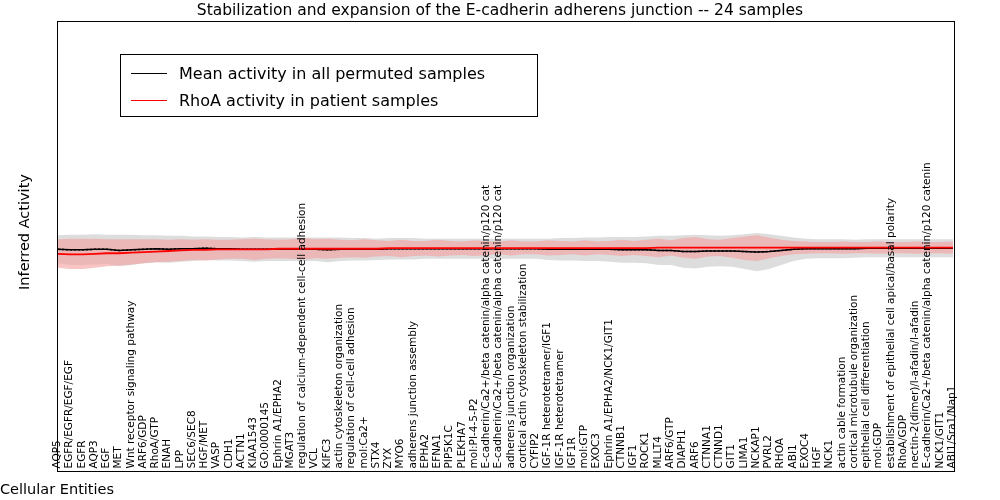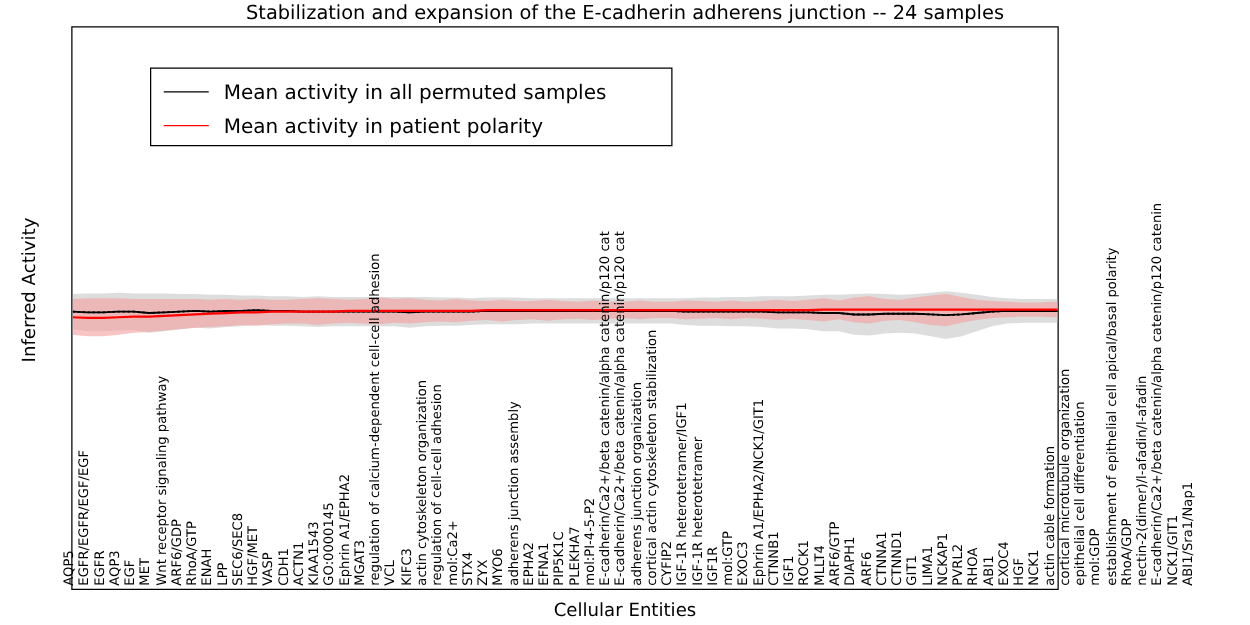--- a/index.html
+++ b/index.html
@@ -16,21 +16,21 @@
   #chart-title{
     position:absolute;left:0;top:1px;width:1000px;
     text-align:center;
     font-size:15.5px;color:#000;
     white-space:nowrap;
   }
 
   
   #plot-area{
     position:absolute;
-    left:57px;top:21px;width:790px;height:451px;
+    left:57px;top:21px;width:898px;height:451px;
     border:1.3px solid #000;
     box-sizing:border-box;
     overflow:hidden;
     background:#fff;
   }
   #plot-svg{position:absolute;left:0;top:0;}
 
   
   #y-axis-label{
     position:absolute;
@@ -51,21 +51,21 @@
   .xtick-mark{
     position:absolute;bottom:-4.5px;width:1.2px;height:4.5px;background:#000;
   }
   .xtick-mark-t{
     position:absolute;top:-4.5px;width:1.2px;height:4.5px;background:#000;
   }
 
   
   #x-axis-label{
     position:absolute;left:0;top:481px;width:1000px;
-    text-align:center;font-size:14.5px;color:#000;
+    text-align:left;font-size:14.5px;color:#000;
   }
   #xtick-labels{
     position:absolute;left:57px;top:21px;width:898px;height:451px;
     pointer-events:none;
   }
   .xtick-label{
     position:absolute;
     bottom:4px;
     transform-origin:left bottom;
     transform:rotate(-90deg);
@@ -113,21 +113,21 @@
         <polyline points="0.00,231.80 12.26,232.36 24.52,232.36 36.78,231.80 49.04,231.24 61.30,231.24 73.56,230.67 85.82,230.11 98.08,229.55 110.34,228.99 122.60,228.43 134.86,227.87 147.12,227.87 159.38,227.31 171.64,227.31 183.90,227.31 196.16,227.31 208.42,227.31 220.68,226.75 232.95,226.75 245.21,226.75 257.47,226.75 269.73,226.75 281.99,226.75 294.25,226.75 306.51,226.75 318.77,226.75 331.03,226.18 343.29,226.18 355.55,226.18 367.81,226.18 380.07,226.18 392.33,226.18 404.59,226.18 416.85,226.18 429.11,226.18 441.37,226.18 453.63,226.18 465.89,226.18 478.15,226.18 490.41,226.18 502.67,226.18 514.93,226.18 527.19,226.18 539.45,226.18 551.71,226.18 563.97,226.18 576.23,226.18 588.49,226.18 600.75,225.62 613.01,225.62 625.27,225.62 637.53,225.62 649.79,225.62 662.05,225.62 674.32,225.62 686.58,225.62 698.84,225.62 711.10,225.62 723.36,225.62 735.62,225.62 747.88,225.62 760.14,225.62 772.40,225.62 784.66,225.62 796.92,225.62 809.18,225.62 821.44,225.62 833.70,225.62 845.96,225.62 858.22,225.62 870.48,225.62 882.74,225.62 895.00,225.62" fill="none" stroke="#ff0000" stroke-width="1.8"></polyline>
       </svg>
 
     <div id="legend">
       <div class="legend-row">
         <span class="legend-swatch" style="border-top-color:#000000"></span>
         <span class="legend-text">Mean activity in all permuted samples</span>
       </div>
       <div class="legend-row">
         <span class="legend-swatch" style="border-top-color:#ff0000"></span>
-        <span class="legend-text">Mean activity in patient polarity</span>
+        <span class="legend-text">RhoA activity in patient samples</span>
       </div>
     </div>
   <div class="ytick-mark" style="top: 449px;"></div>
       <div class="ytick-mark-r" style="top: 449px;"></div>
       <div class="ytick-mark" style="top: 392.875px;"></div>
       <div class="ytick-mark-r" style="top: 392.875px;"></div>
       <div class="ytick-mark" style="top: 336.75px;"></div>
       <div class="ytick-mark-r" style="top: 336.75px;"></div>
       <div class="ytick-mark" style="top: 280.625px;"></div>
       <div class="ytick-mark-r" style="top: 280.625px;"></div>

